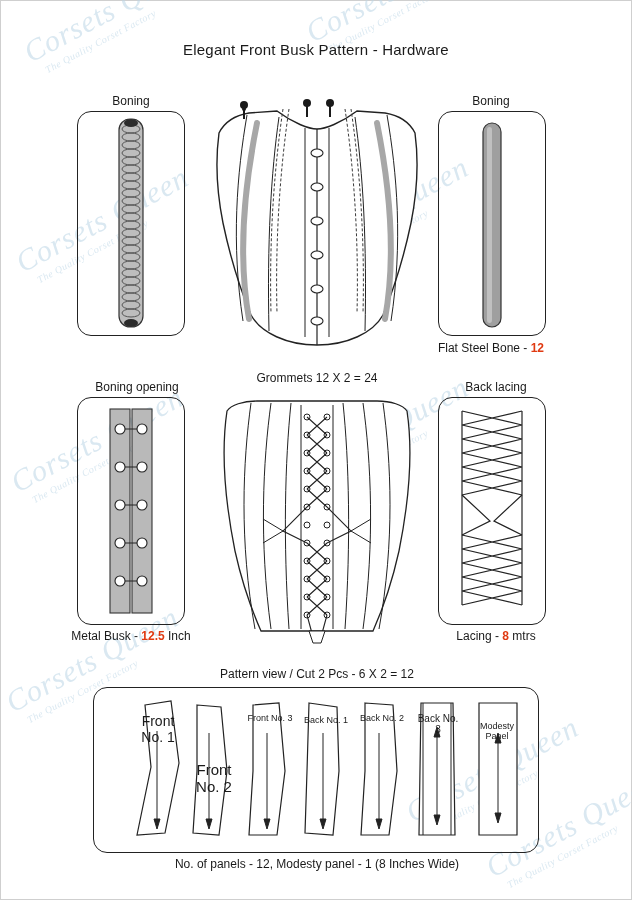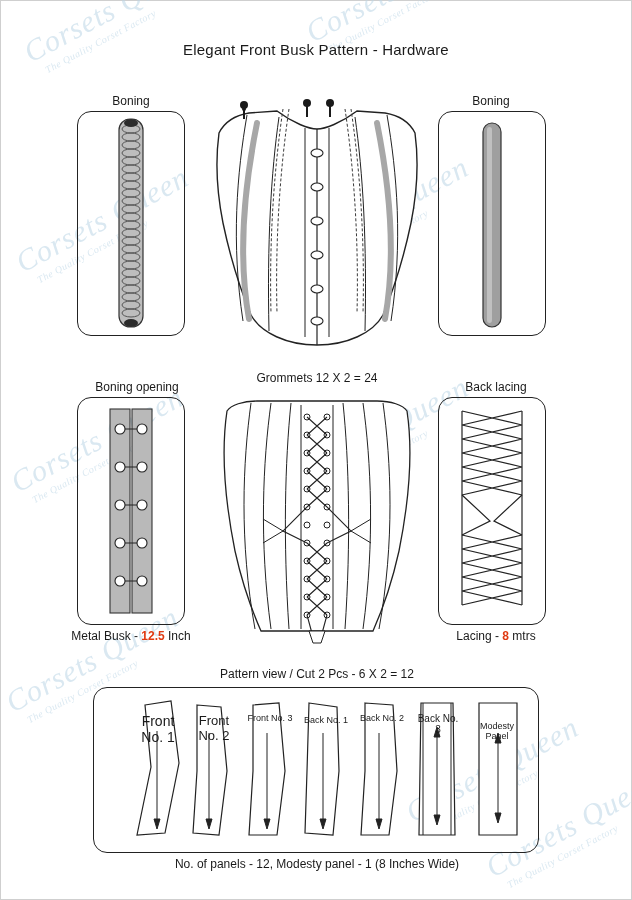--- a/index.html
+++ b/index.html
@@ -149,20 +149,23 @@
     <ellipse cx="54" cy="12" rx="7" ry="4" fill="#2b2b2b"></ellipse>
     <ellipse cx="54" cy="212" rx="7" ry="4" fill="#2b2b2b"></ellipse>
   </svg>
 
   <div class="cap" style="left:420px;top:93px;width:140px;">Boning</div>
   <div class="box" style="left:437px;top:110px;width:108px;height:225px;"></div>
   <svg class="sv" style="left:437px;top:110px;" width="108" height="225">
     <rect x="45" y="12" width="18" height="204" rx="9" fill="#9f9f9f" stroke="#333" stroke-width="1.2"></rect>
     <rect x="49" y="16" width="5" height="196" rx="3" fill="#cfcfcf" opacity=".7"></rect>
   </svg>
+  <div class="cap" style="left:400px;top:340px;width:180px;">
+    <span>Flat Steel Bone - </span><span class="hl">12</span>
+  </div>
 
   <svg class="sv" style="left:196px;top:82px;" width="240" height="270">
 
     <path d="M22,50 C28,38 40,32 52,30 L80,28 C96,40 112,46 120,46 C128,46 144,40 160,28 L188,30 C200,32 212,38 218,50
              C222,80 220,110 214,140 C206,178 196,208 186,232 C176,250 150,262 120,262 C90,262 64,250 54,232
              C44,208 34,178 26,140 C20,110 18,80 22,50 Z" fill="#ffffff" stroke="#222" stroke-width="1.4"></path>
 
     <line x1="120" y1="46" x2="120" y2="262" stroke="#222" stroke-width="1.2"></line>
     <line x1="108" y1="45" x2="108" y2="254" stroke="#222" stroke-width="1"></line>
     <line x1="132" y1="45" x2="132" y2="254" stroke="#222" stroke-width="1"></line>
@@ -348,21 +351,21 @@
       <polygon points="344,40 341,50 347,50" fill="#222"></polygon>
       <line x1="405" y1="52" x2="405" y2="130"></line>
         <polygon points="405,136 402,126 408,126" fill="#222"></polygon>
       <polygon points="405,46 402,56 408,56" fill="#222"></polygon>
       <line x1="330" y1="16" x2="330" y2="148"></line>
       <line x1="358" y1="16" x2="358" y2="148"></line>
     </g>
   </svg>
 
   <div class="cap" style="left:134px;top:712px;width:46px;font-size:14px;">Front No. 1</div>
-  <div class="cap" style="left:190px;top:712px;width:46px;font-size:13px;">Front No. 2</div>
+  <div class="cap" style="left:190px;top:760px;width:46px;font-size:15px;">Front No. 2</div>
   <div class="cap" style="left:246px;top:712px;width:46px;font-size:9px;">Front No. 3</div>
   <div class="cap" style="left:302px;top:714px;width:46px;font-size:9px;">Back No. 1</div>
   <div class="cap" style="left:358px;top:712px;width:46px;font-size:9px;">Back No. 2</div>
   <div class="cap" style="left:414px;top:712px;width:46px;font-size:10px;">Back No. 3</div>
   <div class="cap" style="left:468px;top:720px;width:56px;font-size:9px;">Modesty Panel</div>
 
   <div class="cap" style="left:116px;top:856px;width:400px;">No. of panels - 12, Modesty panel - 1 (8 Inches Wide)</div>
 
 </div>
 

